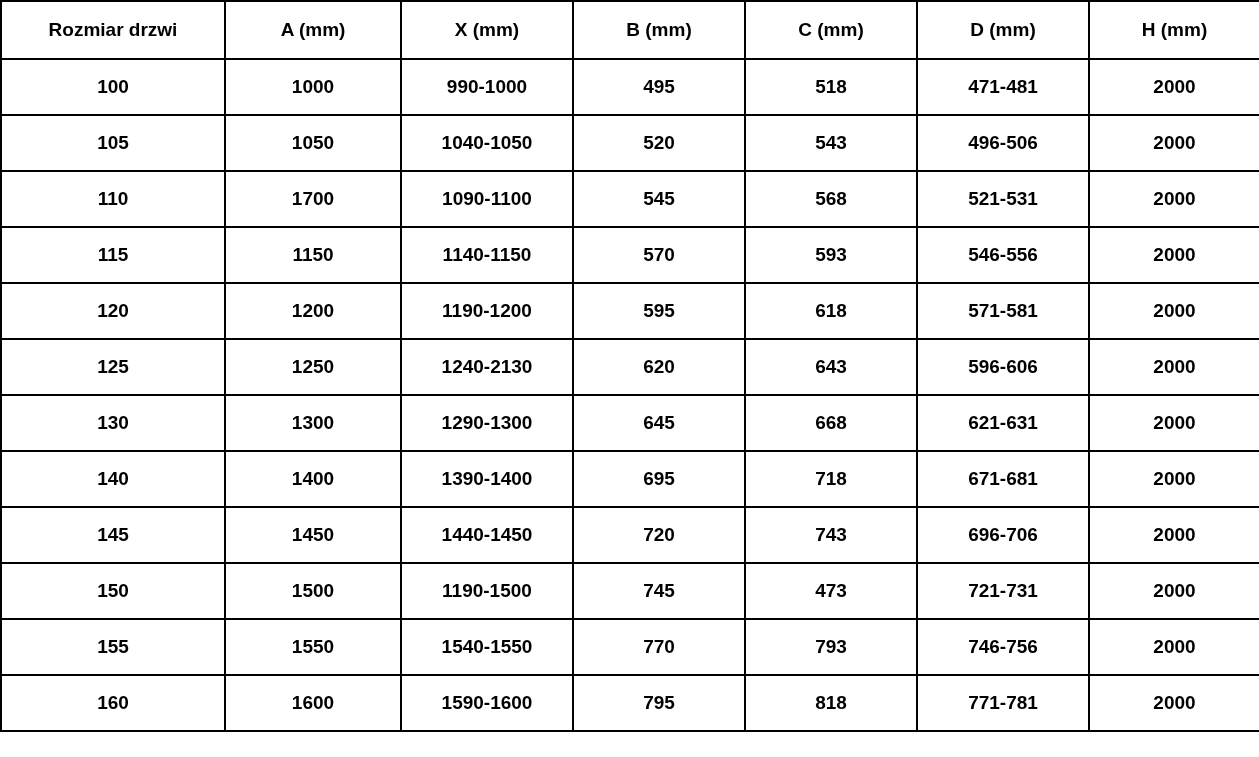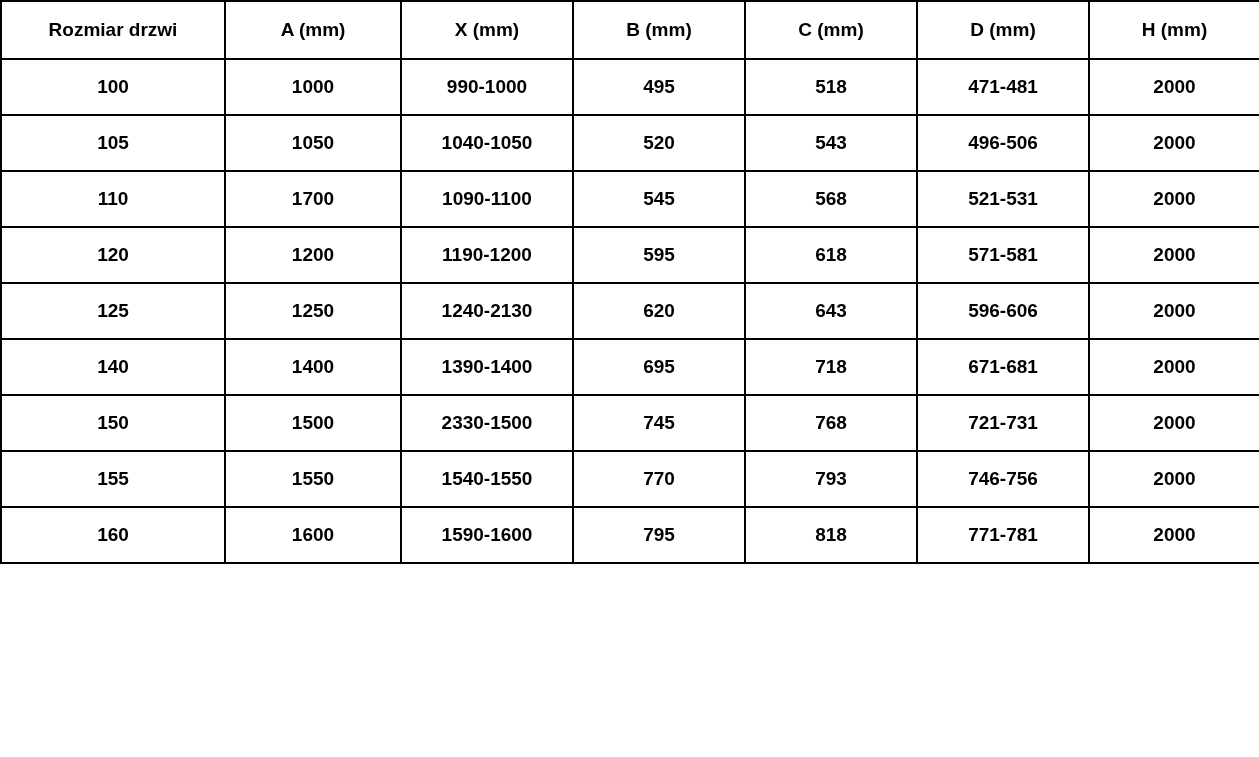--- a/index.html
+++ b/index.html
@@ -98,52 +98,79 @@
       <tr>
         <td>110</td>
         <td>1700</td>
         <td>1090-1100</td>
         <td>545</td>
         <td>568</td>
         <td>521-531</td>
         <td>2000</td>
       </tr>
       <tr>
+        <td>115</td>
+        <td>1150</td>
+        <td>1140-1150</td>
+        <td>570</td>
+        <td>593</td>
+        <td>546-556</td>
+        <td>2000</td>
+      </tr>
+      <tr>
         <td>120</td>
         <td>1200</td>
         <td>1190-1200</td>
         <td>595</td>
         <td>618</td>
         <td>571-581</td>
         <td>2000</td>
       </tr>
       <tr>
         <td>125</td>
         <td>1250</td>
         <td>1240-2130</td>
         <td>620</td>
         <td>643</td>
         <td>596-606</td>
         <td>2000</td>
       </tr>
       <tr>
+        <td>130</td>
+        <td>1300</td>
+        <td>1290-1300</td>
+        <td>645</td>
+        <td>668</td>
+        <td>621-631</td>
+        <td>2000</td>
+      </tr>
+      <tr>
         <td>140</td>
         <td>1400</td>
         <td>1390-1400</td>
         <td>695</td>
         <td>718</td>
         <td>671-681</td>
         <td>2000</td>
       </tr>
       <tr>
+        <td>145</td>
+        <td>1450</td>
+        <td>1440-1450</td>
+        <td>720</td>
+        <td>743</td>
+        <td>696-706</td>
+        <td>2000</td>
+      </tr>
+      <tr>
         <td>150</td>
         <td>1500</td>
-        <td>2330-1500</td>
+        <td>1190-1500</td>
         <td>745</td>
-        <td>768</td>
+        <td>473</td>
         <td>721-731</td>
         <td>2000</td>
       </tr>
       <tr>
         <td>155</td>
         <td>1550</td>
         <td>1540-1550</td>
         <td>770</td>
         <td>793</td>
         <td>746-756</td>

